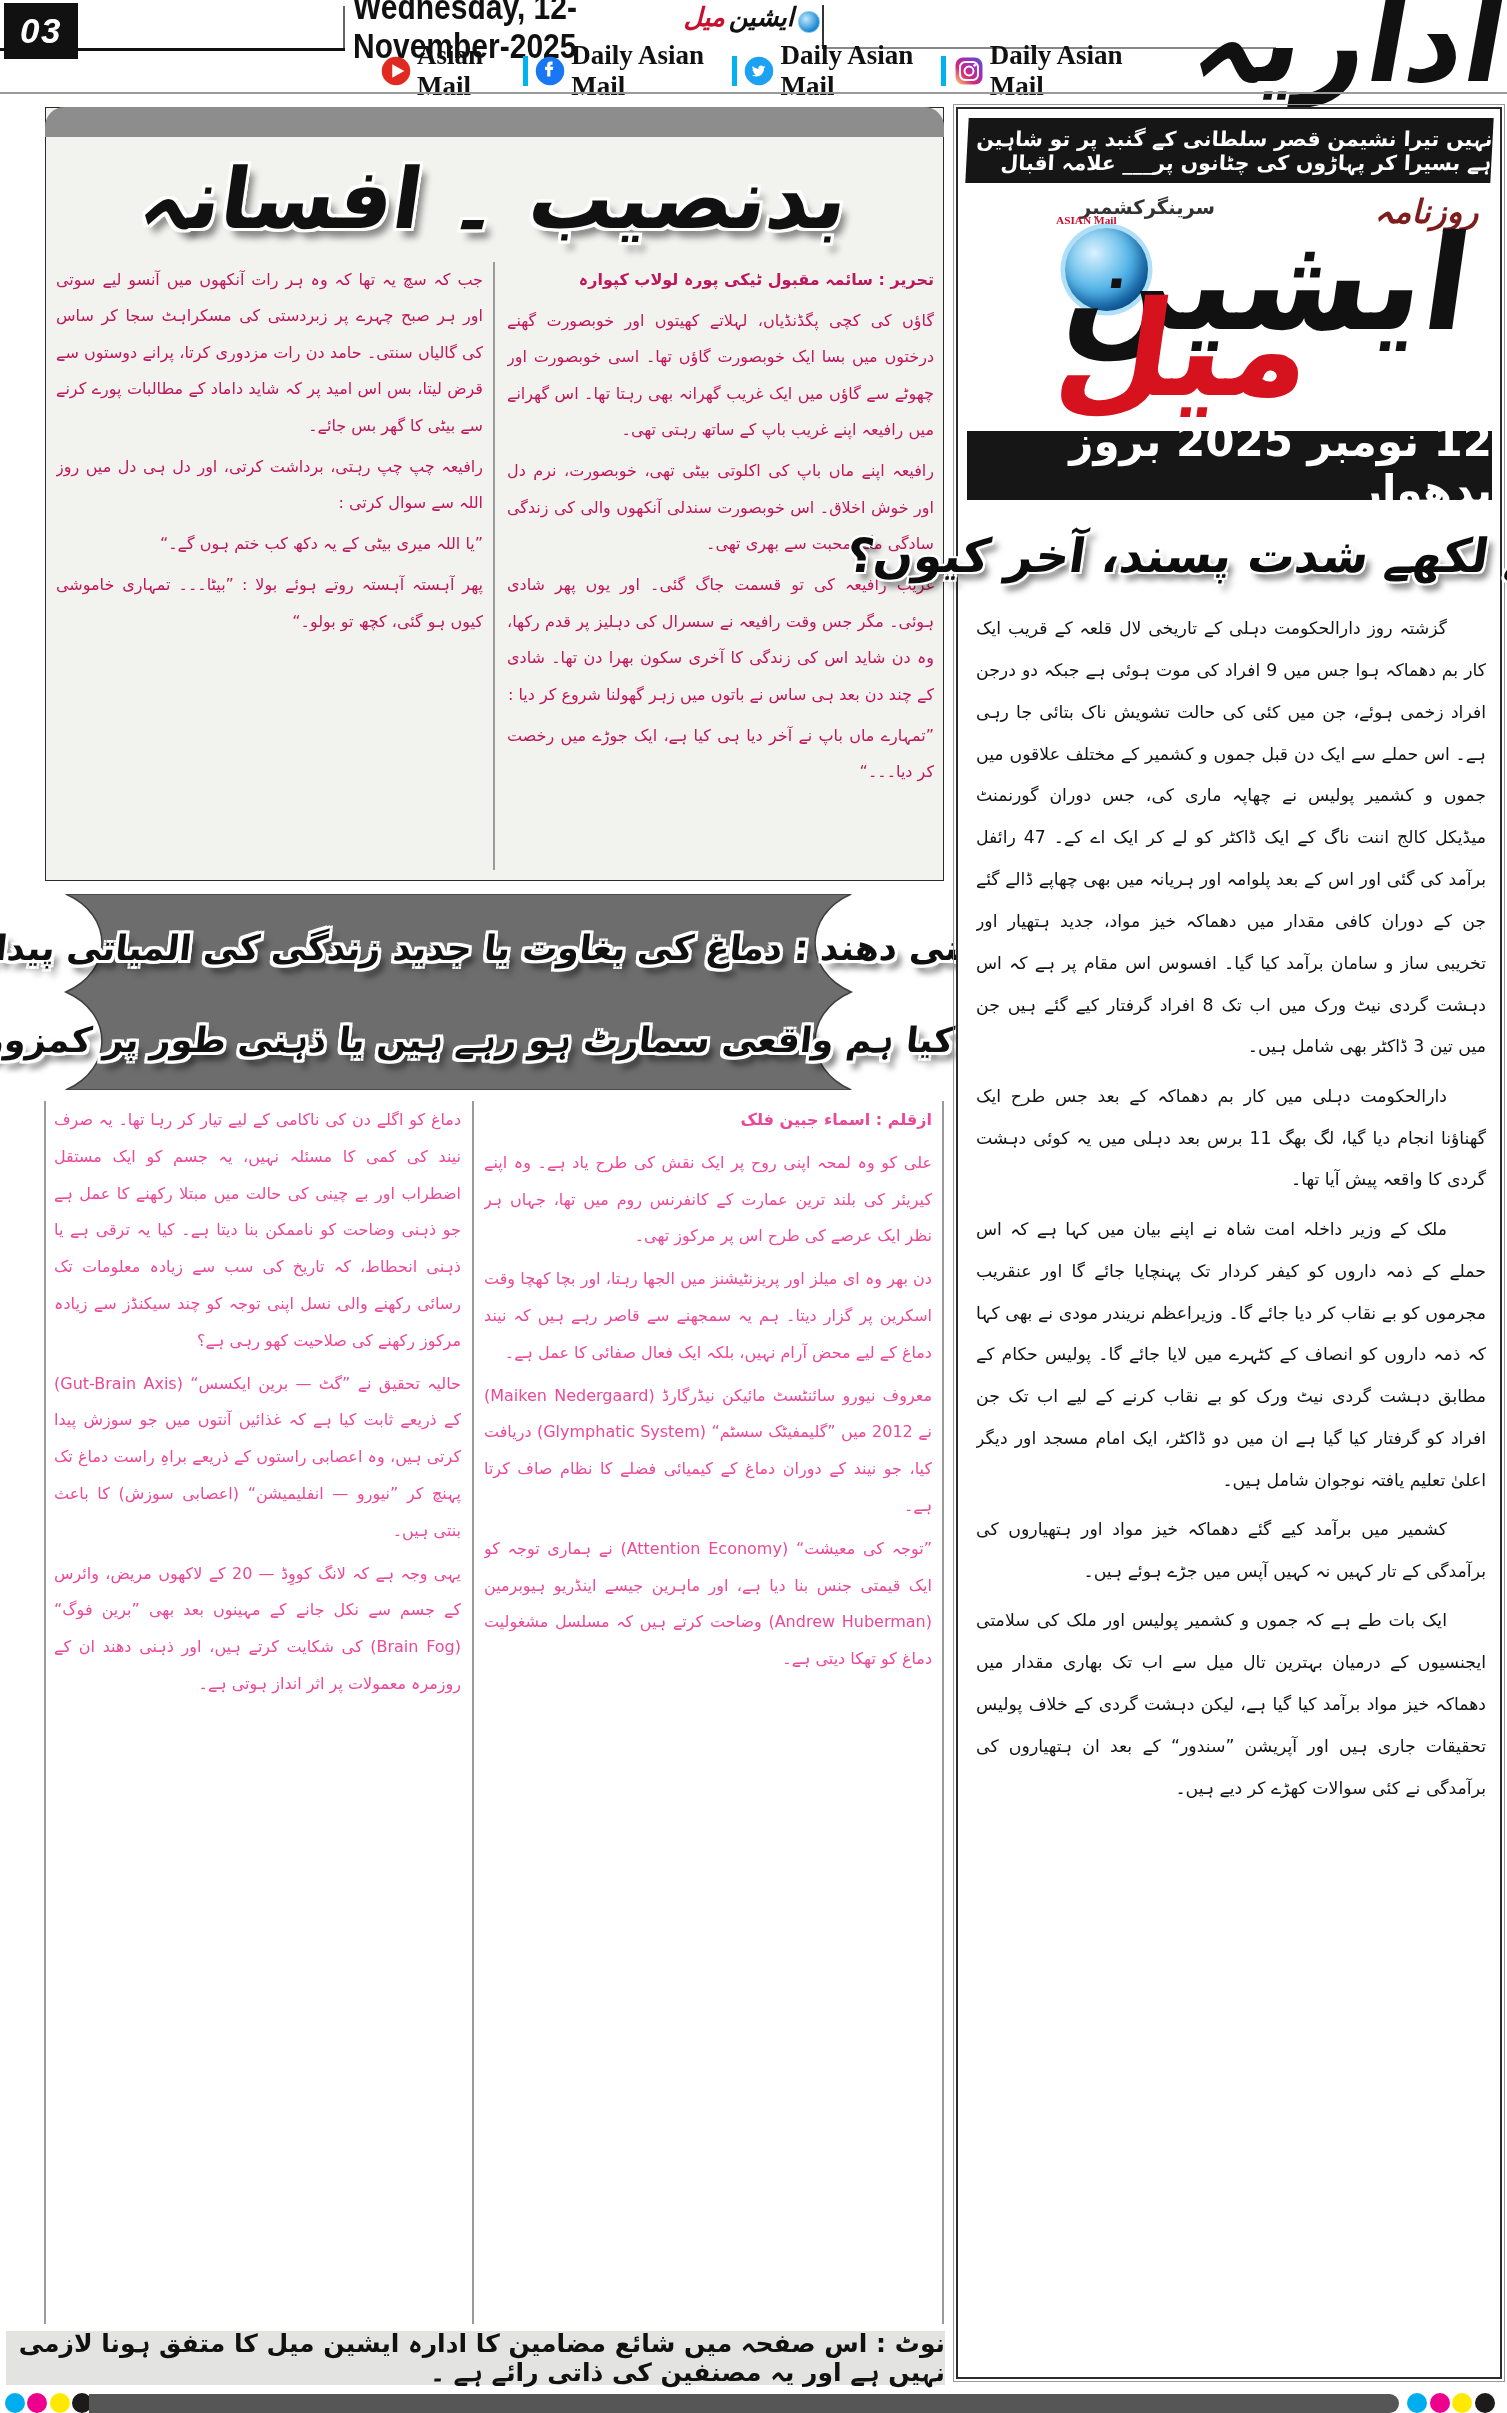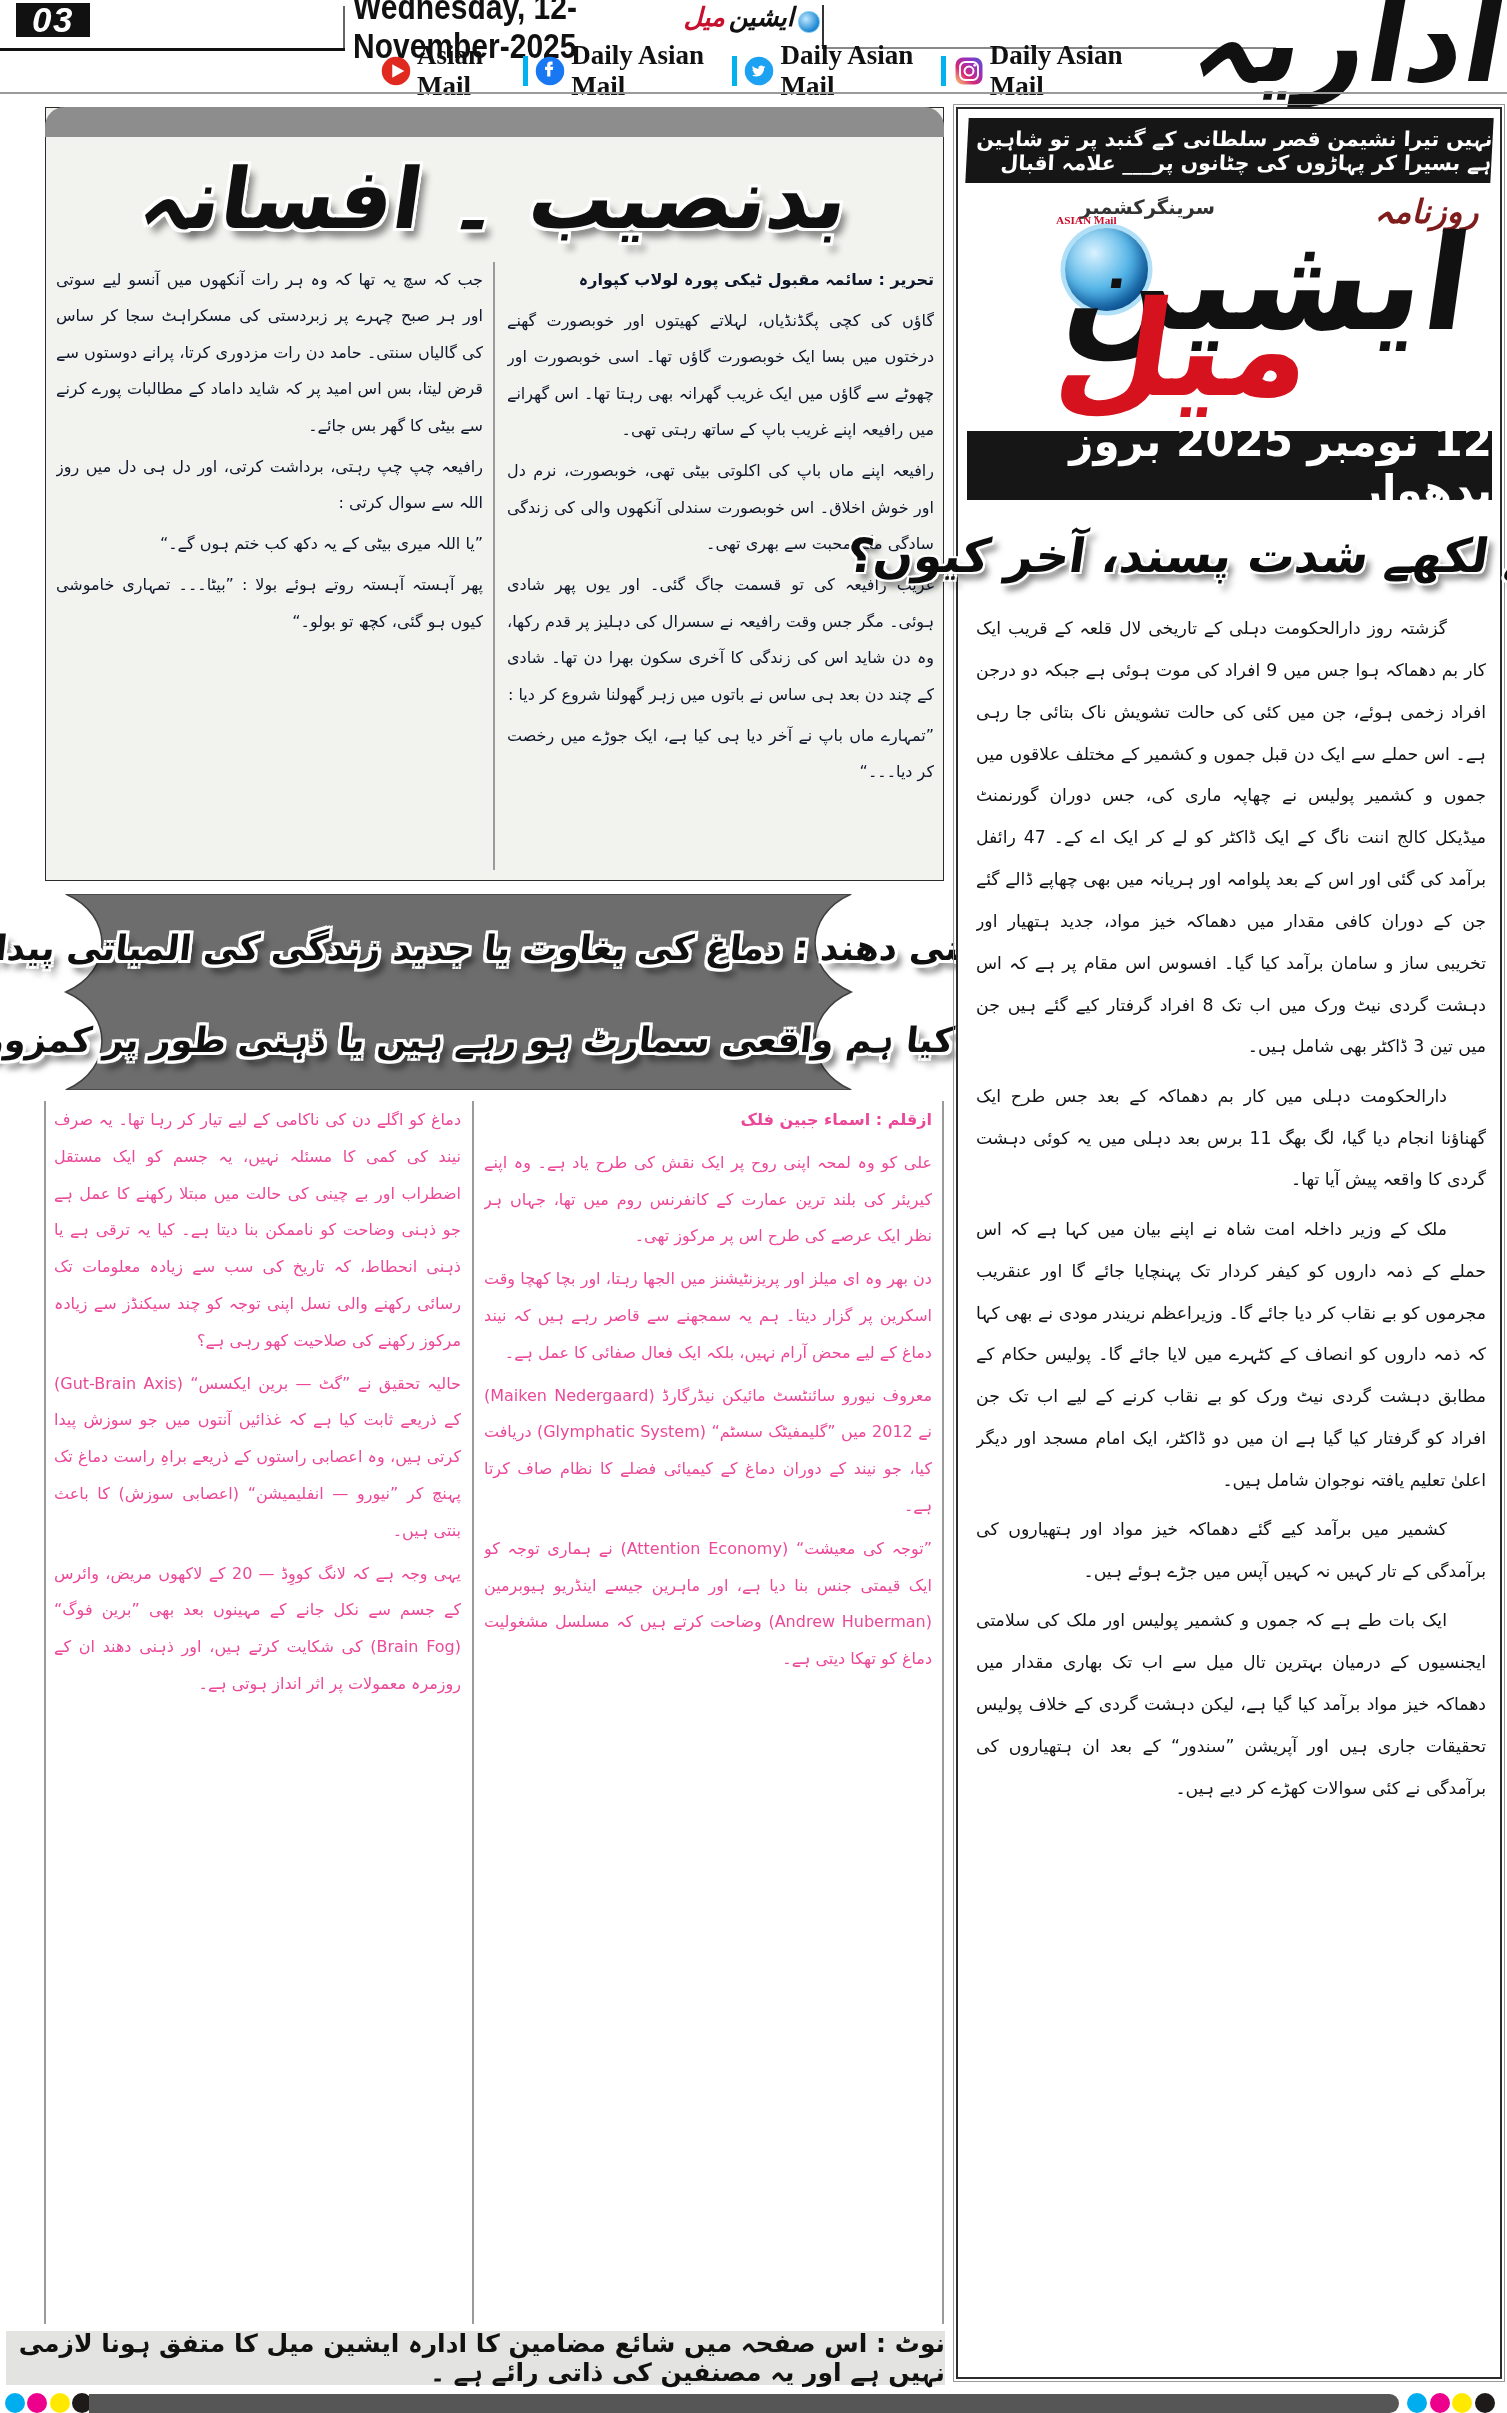--- a/index.html
+++ b/index.html
@@ -1,21 +1,21 @@
 <!DOCTYPE html>
 <html lang="ur" style="font-size:12px"><head>
 <meta charset="utf-8">
 <style>
   html,body{margin:0;padding:0;background:#fff;}
   body{width:1508px;height:2413px;position:relative;font-family:"DejaVu Sans",sans-serif;color:#1a1a1a;overflow:hidden;}
   .abs{position:absolute;}
   .urdu{direction:rtl;font-family:"DejaVu Sans",sans-serif;}
   .just{text-align:justify;text-justify:inter-word;}
   
-  .pageno-box{left:16px;top:3px;width:74px;height:34px;background:#111;color:#fff;
+  .pageno-box{left:4px;top:3px;width:74px;height:56px;background:#111;color:#fff;
     font:bold italic 35px "Liberation Sans",sans-serif;display:flex;align-items:center;justify-content:center;letter-spacing:1.5px;}
   .hdr-rule-left{left:0;top:48px;width:345px;height:3px;background:#111;}
   .hdr-vline1{left:343px;top:6px;width:1.5px;height:42px;background:#666;}
   .hdr-date{left:353px;top:6px;width:324px;height:42px;display:flex;align-items:center;justify-content:center;
     font:bold 30px "Liberation Sans",sans-serif;color:#111;transform:scaleY(1.15);}
   .mini-logo{left:682px;top:1.5px;width:139px;height:48px;overflow:hidden;text-align:center;direction:rtl;}
   .mini-logo .b{font:bold italic 26px "DejaVu Sans",sans-serif;color:#111;}
   .mini-logo .r{font:bold italic 26px "DejaVu Sans",sans-serif;color:#c8102e;}
   .mini-globe{display:inline-block;width:19.6px;height:19.6px;border-radius:50%;
     background:radial-gradient(circle at 35% 35%,#bfe9ff,#1c86d1 70%,#0b5fa5);vertical-align:middle;border:1.5px solid #6fc5f2;}
@@ -33,21 +33,21 @@
   .story-box{left:45px;top:107px;width:899px;height:774px;background:#f2f2ef;border:1.5px solid #2b2b2b;box-sizing:border-box;}
   .story-cap{left:45px;top:107px;width:899px;height:30px;background:#8d8d8d;border-radius:19.6px 19.6px 0 0;}
   .story-title{left:68px;top:142px;width:852px;height:113px;display:flex;align-items:center;justify-content:center;direction:rtl;
     font:bold 84px "DejaVu Sans",sans-serif;color:#111;transform:skewX(-8deg);
     text-shadow:-3px -3px 0 #fff,3px -3px 0 #fff,-3px 3px 0 #fff,3px 3px 0 #fff,0 -3px 0 #fff,0 3px 0 #fff,-3px 0 0 #fff,3px 0 0 #fff,7.5px 9px 7.5px rgba(0,0,0,.45);}
   .story-cols{left:56px;top:262px;width:878px;height:608px;}
   .story-divider{left:493px;top:262px;width:1.5px;height:608px;background:#9a9a9a;}
   .story-col{position:absolute;top:0;height:608px;overflow:hidden;}
   .story-col.right{right:0;width:427px;}
   .story-col.left{left:0;width:427px;}
-  .story-col p{margin:0 0 4.5px 0;font-size:16px;line-height:2.28;color:#0f172a;}
+  .story-col p{margin:0 0 4.5px 0;font-size:16px;line-height:2.28;color:#be185d;}
   .byline-line{font-weight:bold;font-size:17.3px;line-height:2.1;margin:0 0 6px 0;}
   
   .blob-wrap{left:64px;top:894px;width:789px;height:196px;}
   .blob-text{left:90px;top:902px;width:739px;height:184px;display:flex;flex-direction:column;align-items:center;justify-content:space-around;direction:rtl;}
   .blob-line{font:bold 35px "DejaVu Sans",sans-serif;color:#101010;transform:skewX(-6deg);white-space:nowrap;
     text-shadow:-3px -3px 0 #fff,3px -3px 0 #fff,-3px 3px 0 #fff,3px 3px 0 #fff,0 -3px 0 #fff,0 3px 0 #fff,-3px 0 0 #fff,3px 0 0 #fff,6.8px 7.5px 6.8px rgba(0,0,0,.55);}
   
   .feat-frame-l{left:44px;top:1101px;width:1.5px;height:1223px;background:#9a9a9a;}
   .feat-frame-r{left:942px;top:1101px;width:1.5px;height:1223px;background:#9a9a9a;}
   .feat-divider{left:472px;top:1101px;width:1.5px;height:1223px;background:#9a9a9a;}

